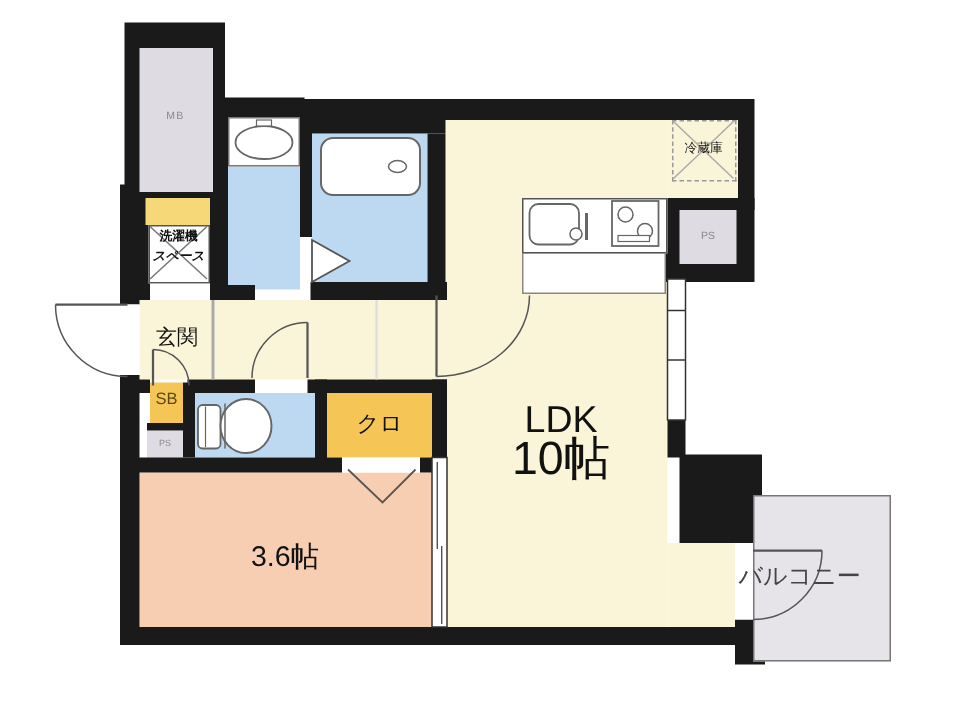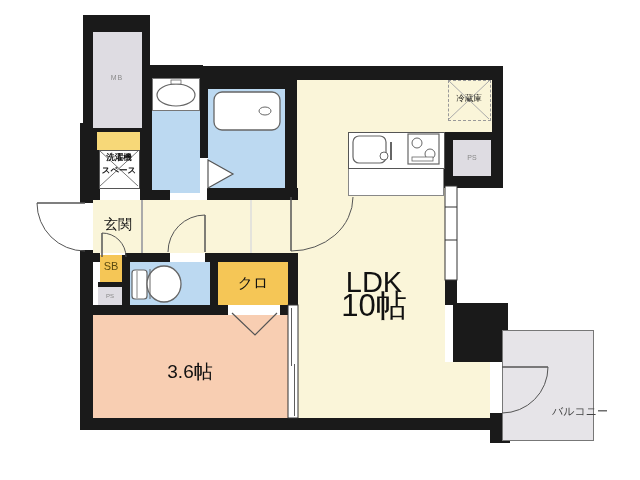--- a/index.html
+++ b/index.html
@@ -174,25 +174,25 @@
       <line x1="291.5" y1="308" x2="291.5" y2="366" stroke-width="0.8"></line>
       <line x1="294.5" y1="364" x2="294.5" y2="416" stroke-width="0.8"></line>
     </g>
 
     <line x1="142" y1="200" x2="142" y2="253" stroke="#aaa" stroke-width="2"></line>
     <line x1="251" y1="200" x2="251" y2="253" stroke="#ddd" stroke-width="1.5"></line>
   </svg>
 
   <div class="label small" style="left:117px;top:74px;font-size:7px;letter-spacing:1px;">MB</div>
   <div class="label" style="left:119px;top:153px;font-size:8.5px;font-weight:bold;">洗濯機</div>
-  <div class="label" style="left:119px;top:166px;font-size:8.5px;font-weight:bold;">スペース</div>
+  <div class="label" style="left:119px;top:166px;font-size:8.5px;font-weight:bold;font-style:italic;">スペース</div>
   <div class="label" style="left:118px;top:216px;font-size:14px;">玄関</div>
   <div class="label" style="left:111px;top:260px;font-size:11px;color:#5a4a10;">SB</div>
   <div class="label small" style="left:110px;top:293px;font-size:6px;">PS</div>
   <div class="label" style="left:253px;top:274px;font-size:15px;">クロ</div>
   <div class="label" style="left:190px;top:361px;font-size:19px;">3.6帖</div>
-  <div class="label" style="left:374px;top:266px;font-size:29px;">LDK</div>
+  <div class="label" style="left:374px;top:266px;font-size:25px;">LDK</div>
   <div class="label" style="left:374px;top:288px;font-size:31px;">10帖</div>
   <div class="label" style="left:469px;top:94px;font-size:8.5px;">冷蔵庫</div>
   <div class="label small" style="left:472px;top:154px;font-size:7px;">PS</div>
-  <div class="label" style="left:580px;top:376px;font-size:11px;color:#444;margin-top:29px;">バルコニー</div>
+  <div class="label" style="left:533px;top:376px;font-size:16px;color:#444;">バルコニー</div>
 
 </div>
 
 </body></html>

